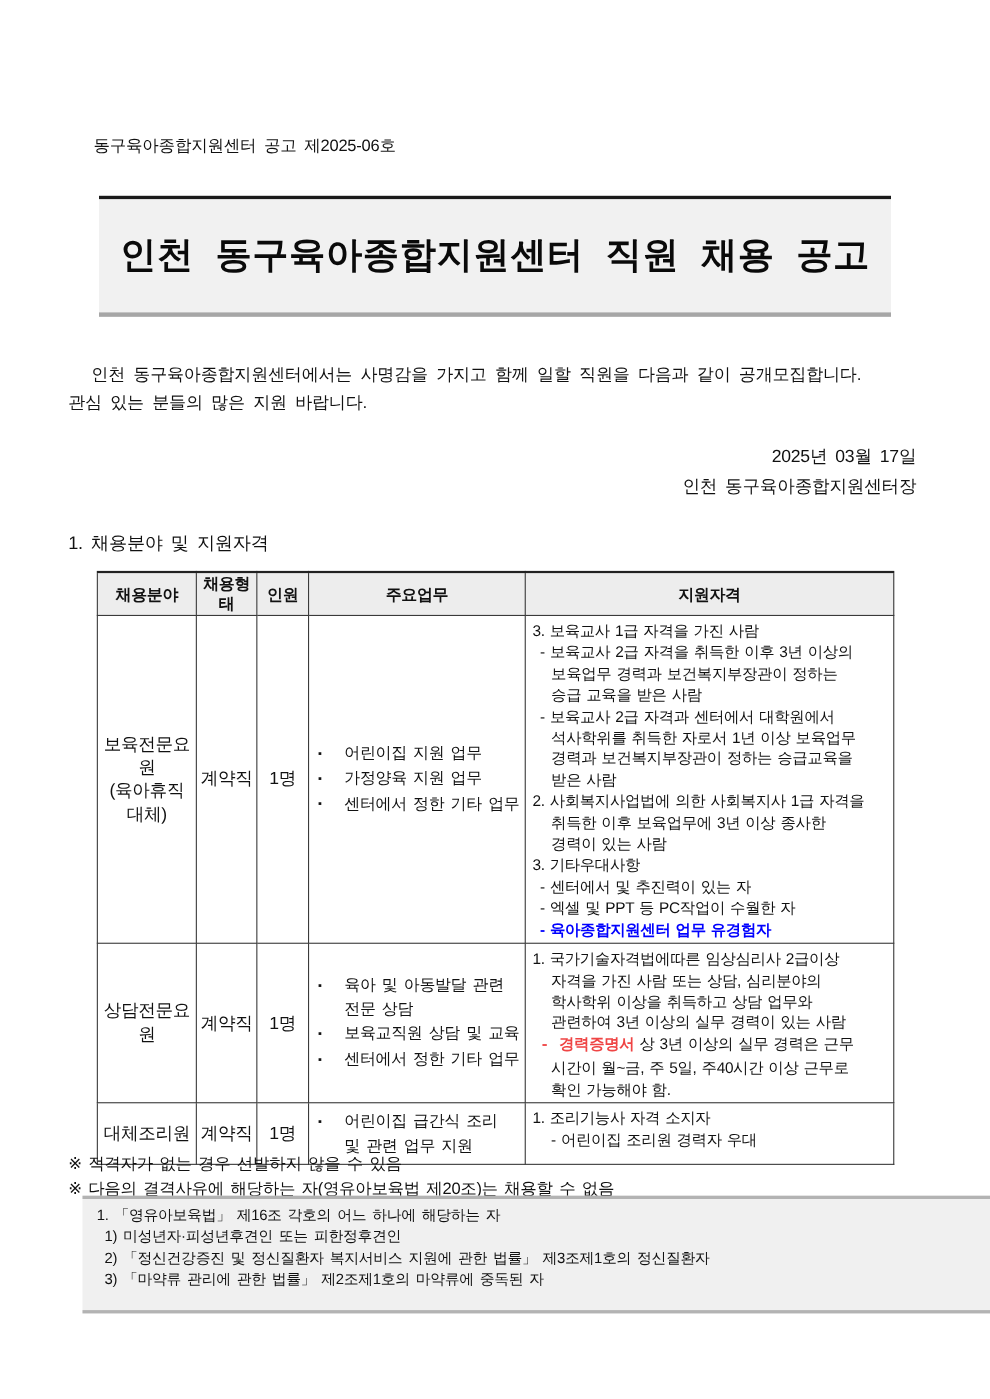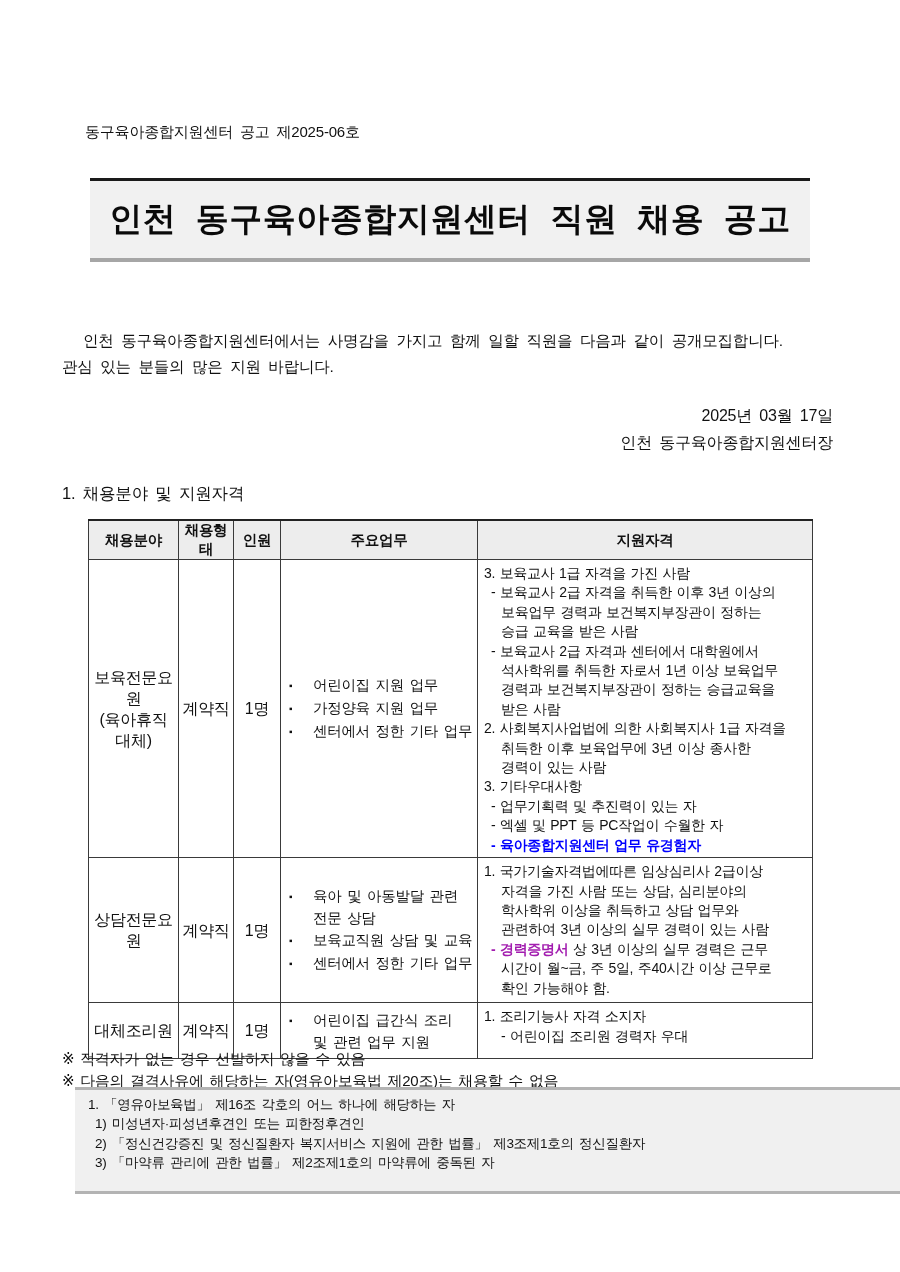--- a/index.html
+++ b/index.html
@@ -7,21 +7,21 @@
   body {
     width:900px; height:1272px; position:relative; overflow:hidden;
     font-family:"Liberation Sans","DejaVu Sans",sans-serif;
     color:#111111;
   }
   .doc-number {
     position:absolute; left:85px; top:123px;
     font-size:15px; letter-spacing:-0.2px; word-spacing:3px;
   }
   .title-box {
-    position:absolute; left:90px; top:178px; width:720px; height:84px;
+    position:absolute; left:90px; top:178px; width:720px; height:110px;
     background:#f1f1f1;
     border-top:3px solid #1a1a1a;
     border-bottom:4px solid #a6a6a6;
     display:flex; align-items:center; justify-content:center;
   }
   .title-box h1 {
     font-size:33px; font-weight:800; letter-spacing:0.5px; word-spacing:10px;
     color:#0a0a0a;
   }
   .intro {
@@ -152,21 +152,21 @@
           <div class="q-line ind2"><span>보육업무 경력과 보건복지부장관이 정하는</span></div>
           <div class="q-line ind2"><span>승급 교육을 받은 사람</span></div>
           <div class="q-line ind1"><span>- 보육교사 2급 자격과 센터에서 대학원에서</span></div>
           <div class="q-line ind2"><span>석사학위를 취득한 자로서 1년 이상 보육업무</span></div>
           <div class="q-line ind2"><span>경력과 보건복지부장관이 정하는 승급교육을</span></div>
           <div class="q-line ind2"><span>받은 사람</span></div>
           <div class="q-line ind0"><span>2. 사회복지사업법에 의한 사회복지사 1급 자격을</span></div>
           <div class="q-line ind2"><span>취득한 이후 보육업무에 3년 이상 종사한</span></div>
           <div class="q-line ind2"><span>경력이 있는 사람</span></div>
           <div class="q-line ind0"><span>3. 기타우대사항</span></div>
-          <div class="q-line ind1"><span>- 업무기획력 및 추진력이 있는 자</span></div>
+          <div class="q-line ind1"><span>- 센터에서 및 추진력이 있는 자</span></div>
           <div class="q-line ind1"><span>- 엑셀 및 PPT 등 PC작업이 수월한 자</span></div>
           <div class="q-line ind1"><span class="blu" style="color: rgb(0, 0, 255);">- 육아종합지원센터 업무 유경험자</span></div>
         </td>
       </tr>
       <tr style="height: 145px;">
         <td class="cell-center">
           <div>상담전문요원</div>
         </td>
         <td class="cell-center">계약직</td>
         <td class="cell-center">1명</td>
@@ -182,21 +182,21 @@
           <div class="duty">
             <span class="marker">▪</span>
             <div class="duty-text">센터에서 정한 기타 업무</div>
           </div>
         </td>
         <td class="cell-qual">
           <div class="q-line ind0"><span>1. 국가기술자격법에따른 임상심리사 2급이상</span></div>
           <div class="q-line ind2"><span>자격을 가진 사람 또는 상담, 심리분야의</span></div>
           <div class="q-line ind2"><span>학사학위 이상을 취득하고 상담 업무와</span></div>
           <div class="q-line ind2"><span>관련하여 3년 이상의 실무 경력이 있는 사람</span></div>
-          <div class="q-line ind1"><span class="blu" style="color: #a21caf;">- 경력증명서</span><span> 상 3년 이상의 실무 경력은 근무</span></div>
+          <div class="q-line ind1"><span class="blu" style="color: #ef4444; font-family: Liberation Mono, monospace;">- 경력증명서</span><span> 상 3년 이상의 실무 경력은 근무</span></div>
           <div class="q-line ind2"><span>시간이 월~금, 주 5일, 주40시간 이상 근무로</span></div>
           <div class="q-line ind2"><span>확인 가능해야 함.</span></div>
         </td>
       </tr>
       <tr style="height: 56px;">
         <td class="cell-center">
           <div>대체조리원</div>
         </td>
         <td class="cell-center">계약직</td>
         <td class="cell-center">1명</td>

